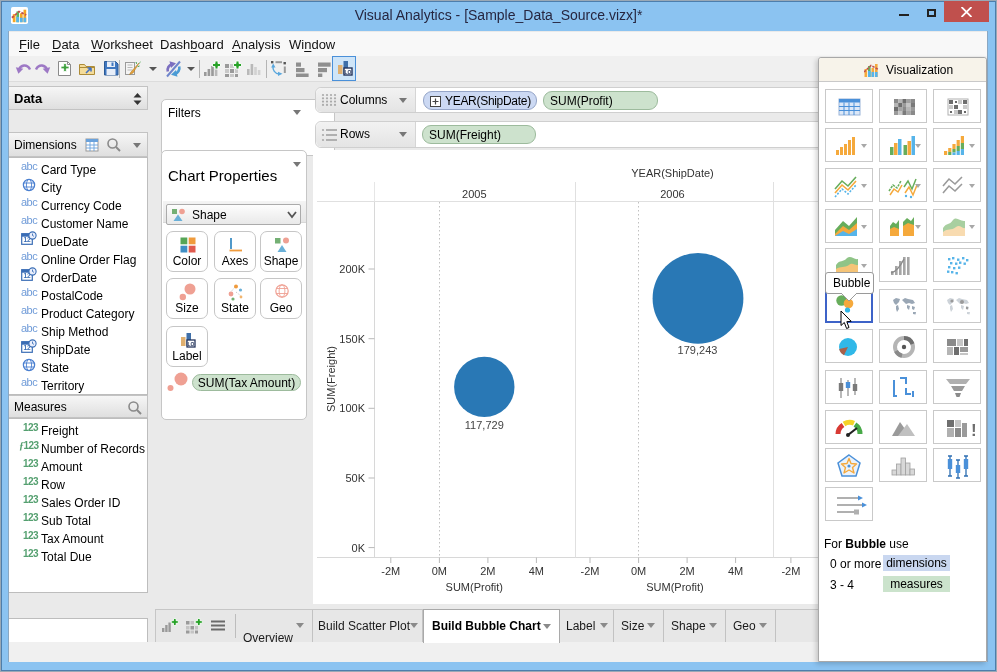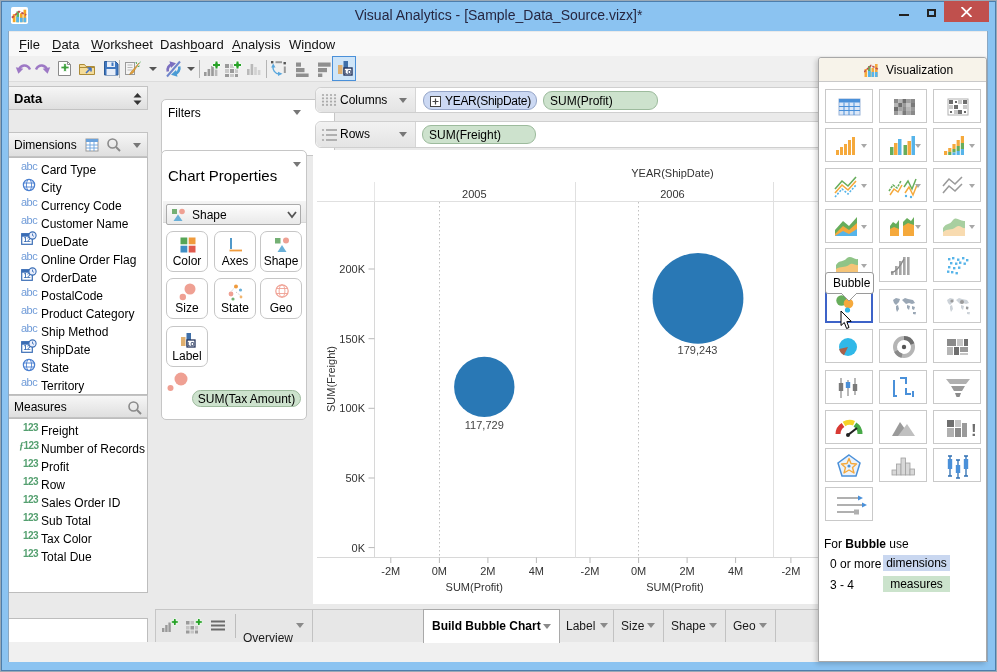--- a/index.html
+++ b/index.html
@@ -307,37 +307,37 @@
     <div class="lrow" style="top:0px">
         <span class="numic">123</span>
         <span class="txt">Freight</span>
       </div>
     <div class="lrow" style="top:18px">
         <span class="numic" style="left:10px"><i style="font-family:'Liberation Serif',serif;">ƒ</i>123</span>
         <span class="txt">Number of Records</span>
       </div>
     <div class="lrow" style="top:36px">
         <span class="numic">123</span>
-        <span class="txt">Profit</span>
+        <span class="txt">Amount</span>
       </div>
     <div class="lrow" style="top:54px">
         <span class="numic">123</span>
         <span class="txt">Row</span>
       </div>
     <div class="lrow" style="top:72px">
         <span class="numic">123</span>
         <span class="txt">Sales Order ID</span>
       </div>
     <div class="lrow" style="top:90px">
         <span class="numic">123</span>
         <span class="txt">Sub Total</span>
       </div>
     <div class="lrow" style="top:108px">
         <span class="numic">123</span>
-        <span class="txt">Tax Color</span>
+        <span class="txt">Tax Amount</span>
       </div>
     <div class="lrow" style="top:126px">
         <span class="numic">123</span>
         <span class="txt">Total Due</span>
       </div>
   </div>
 
   <div class="abs phead" style="left:0;top:539px;width:139px;height:23px;border-left:none;">
     <span class="abs" style="left:5px;top:4px;font-size:12px;color:#000;">Parameters</span>
     <svg class="abs" style="left:118px;top:4px" width="16" height="16" viewBox="0 0 16 16">
@@ -431,21 +431,21 @@
         <rect x="7" y="9" width="8" height="7" fill="#fff" stroke="#25355c" stroke-width="1.3"></rect>
         <text x="11" y="14.6" font-size="5" font-weight="bold" fill="#25355c" text-anchor="middle" font-family="Liberation Sans">LO</text>
       </svg>
       <span class="abs" style="left:0;top:22px;width:100%;text-align:center;font-size:12px;">Label</span>
     </div>
 
     <svg class="abs" style="left:5px;top:220px" width="22" height="22" viewBox="0 0 22 22">
       <circle cx="14" cy="8" r="6.5" fill="#efa093"></circle>
         <circle cx="3.5" cy="17" r="3" fill="#efa093"></circle>
     </svg>
-    <div class="pill green" style="left:30px;top:239px;width:109px;height:17px;line-height:16px;text-align:center;">SUM(Tax Amount)</div>
+    <div class="pill green" style="left:30px;top:223px;width:109px;height:17px;line-height:16px;text-align:center;">SUM(Tax Amount)</div>
   </div>
 </div>
 
 <div class="abs" style="left:315px;top:87px;width:672px;height:26px;background:#fff;border:1px solid #cfcfcf;border-radius:6px;">
   <div class="abs" style="left:0;top:0;width:100px;height:24px;background:linear-gradient(#f2f2f2,#e4e4e4);border-right:1px solid #d5d5d5;border-radius:6px 0 0 6px;"></div>
   <svg class="abs" style="left:5px;top:5px" width="16" height="14" viewBox="0 0 16 14">
     <g fill="#aaa">
         <circle cx="2" cy="2" r="1.1"></circle>
         <circle cx="2" cy="5.3" r="1.1"></circle>
         <circle cx="2" cy="8.6" r="1.1"></circle>
@@ -587,20 +587,24 @@
         <path d="M0 1.5 h14"></path>
         <path d="M0 5.5 h14"></path>
         <path d="M0 9.5 h14"></path>
       </g>
   </svg>
   <div class="abs" style="left:79px;top:4px;width:1px;height:24px;background:#bdbdbd;"></div>
   <div class="tab" style="left:80px;width:77px;">
       <span class="abs" style="left:7px;top:21px;">Overview</span>
       <div class="tc"></div>
     </div>
+  <div class="tab" style="left:157px;width:110px;">
+      <span class="abs" style="left:5px;top:9px;">Build Scatter Plot</span>
+      <div class="tc" style="right:4px;"></div>
+    </div>
   <div class="abs" style="left:267px;top:-1px;width:137px;height:34px;background:#fff;border:1px solid #a9a9a9;border-bottom:none;font-size:12px;">
     <span class="abs" style="left:8px;top:9px;font-weight:bold;">Build Bubble Chart</span>
     <div class="tc" style="position:absolute;right:8px;top:14px;width:0;height:0;border-left:4px solid transparent;border-right:4px solid transparent;border-top:5px solid #8a8a8a;"></div>
   </div>
   <div class="tab" style="left:404px;width:54px;">
       <span class="abs" style="left:6px;top:9px;">Label</span>
       <div class="tc" style="right:5px;"></div>
     </div>
   <div class="tab" style="left:458px;width:50px;">
       <span class="abs" style="left:7px;top:9px;">Size</span>

